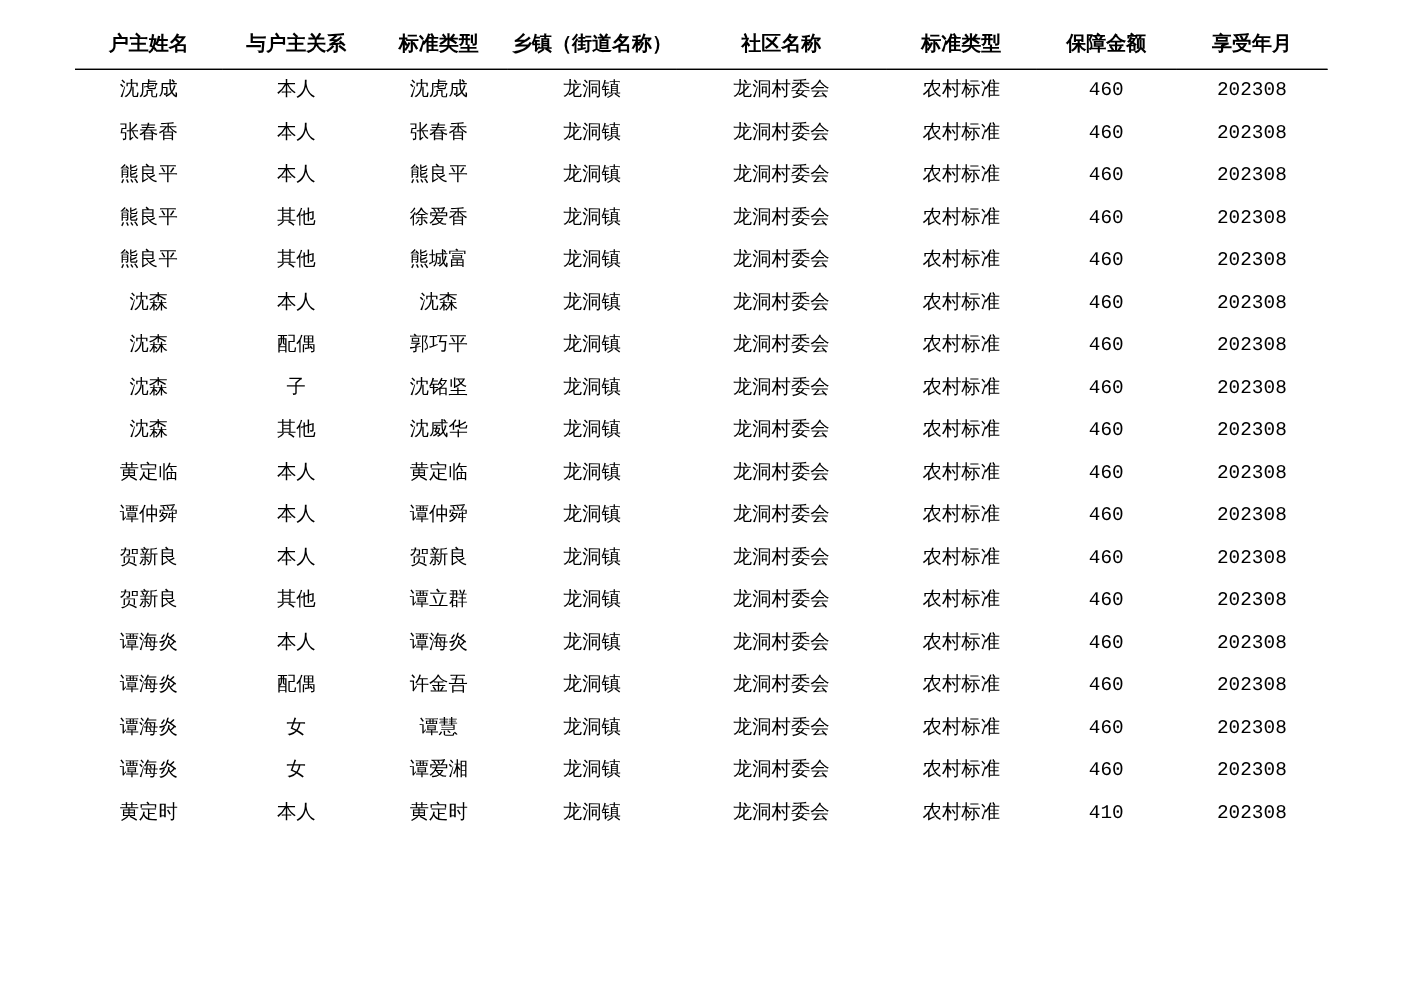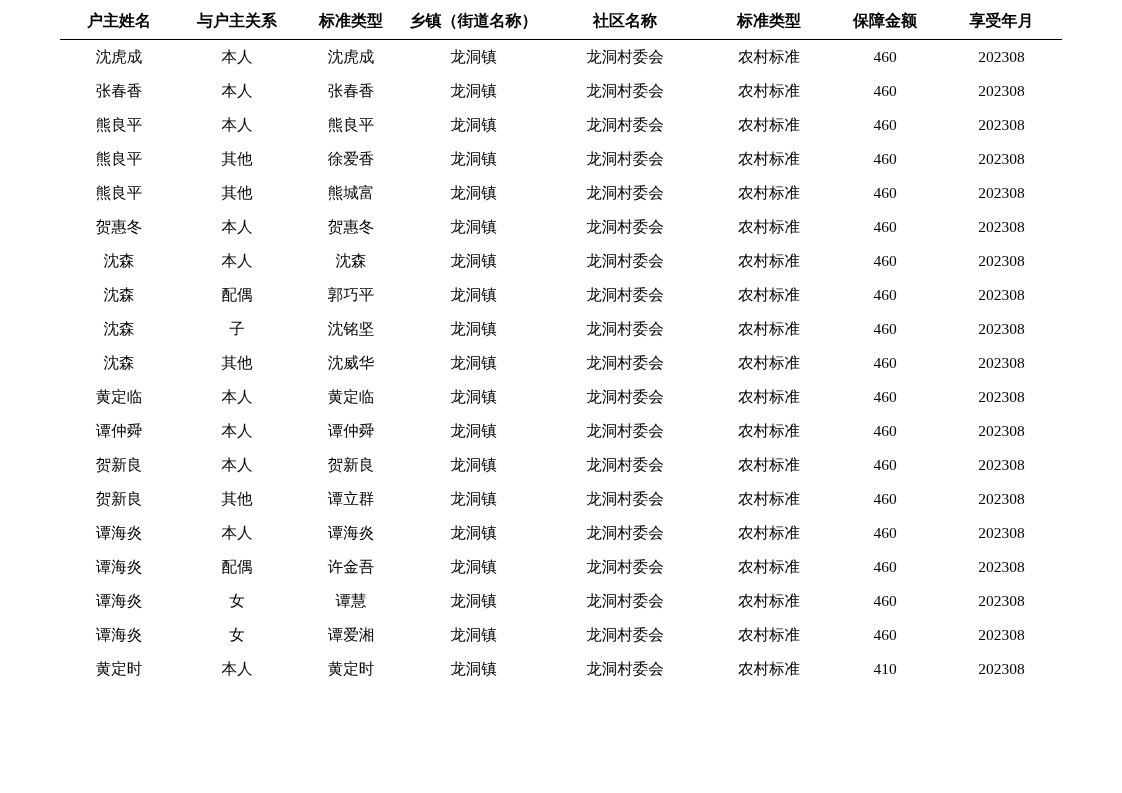--- a/index.html
+++ b/index.html
@@ -12,21 +12,22 @@
     height: 793px;
     font-family: "Liberation Serif", "DejaVu Serif", serif;
     color: #000000;
     overflow: hidden;
   }
   .page {
     position: relative;
     width: 926px;
     height: 793px;
     box-sizing: border-box;
-    padding: 3px 60px 0 60px;
+    padding: 19px 60px 0 60px;
+    font-family: Liberation Mono, monospace;
   }
   table.benefit-table {
     width: 1002px;
     border-collapse: collapse;
     table-layout: fixed;
   }
   table.benefit-table th,
   table.benefit-table td {
     text-align: center;
     vertical-align: middle;
@@ -134,30 +135,20 @@
           <td>熊良平</td>
           <td>其他</td>
           <td>熊城富</td>
           <td>龙洞镇</td>
           <td>龙洞村委会</td>
           <td>农村标准</td>
           <td class="num">460</td>
           <td class="num">202308</td>
         </tr>
         <tr>
-          <td>贺惠冬</td>
-          <td>本人</td>
-          <td>贺惠冬</td>
-          <td>龙洞镇</td>
-          <td>龙洞村委会</td>
-          <td>农村标准</td>
-          <td class="num">460</td>
-          <td class="num">202308</td>
-        </tr>
-        <tr>
           <td>沈森</td>
           <td>本人</td>
           <td>沈森</td>
           <td>龙洞镇</td>
           <td>龙洞村委会</td>
           <td>农村标准</td>
           <td class="num">460</td>
           <td class="num">202308</td>
         </tr>
         <tr>

